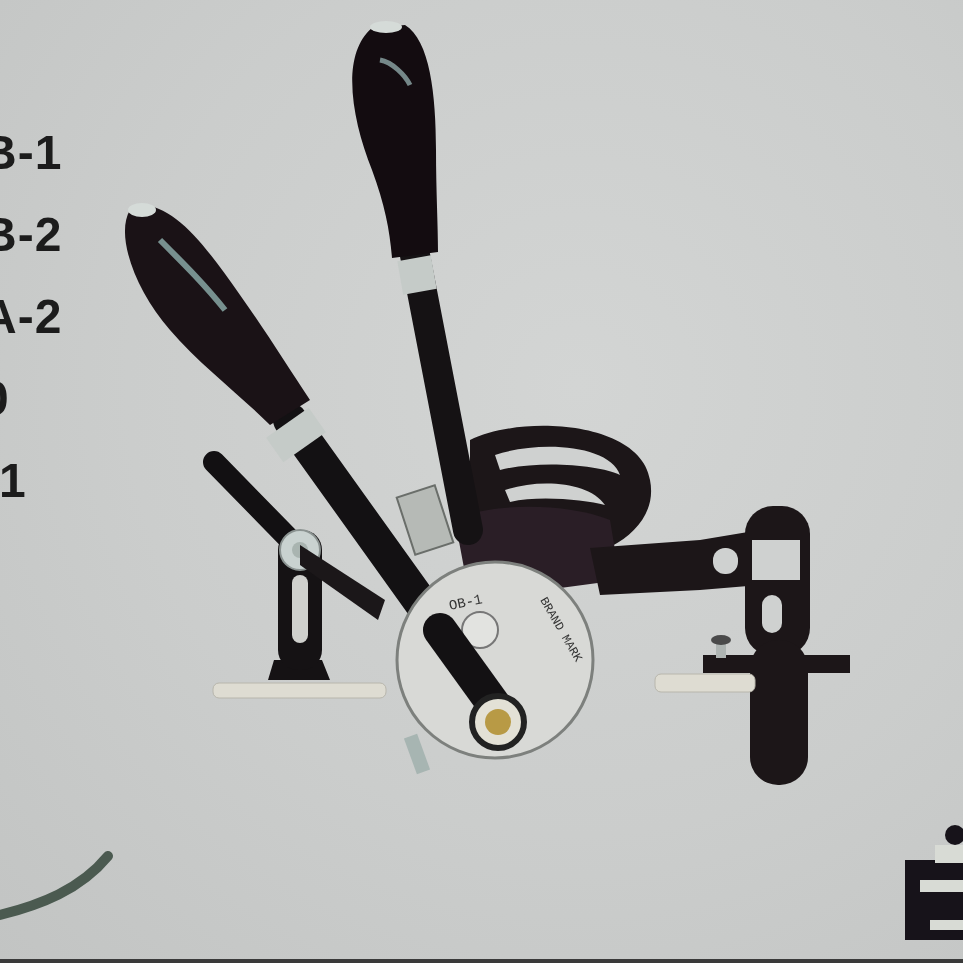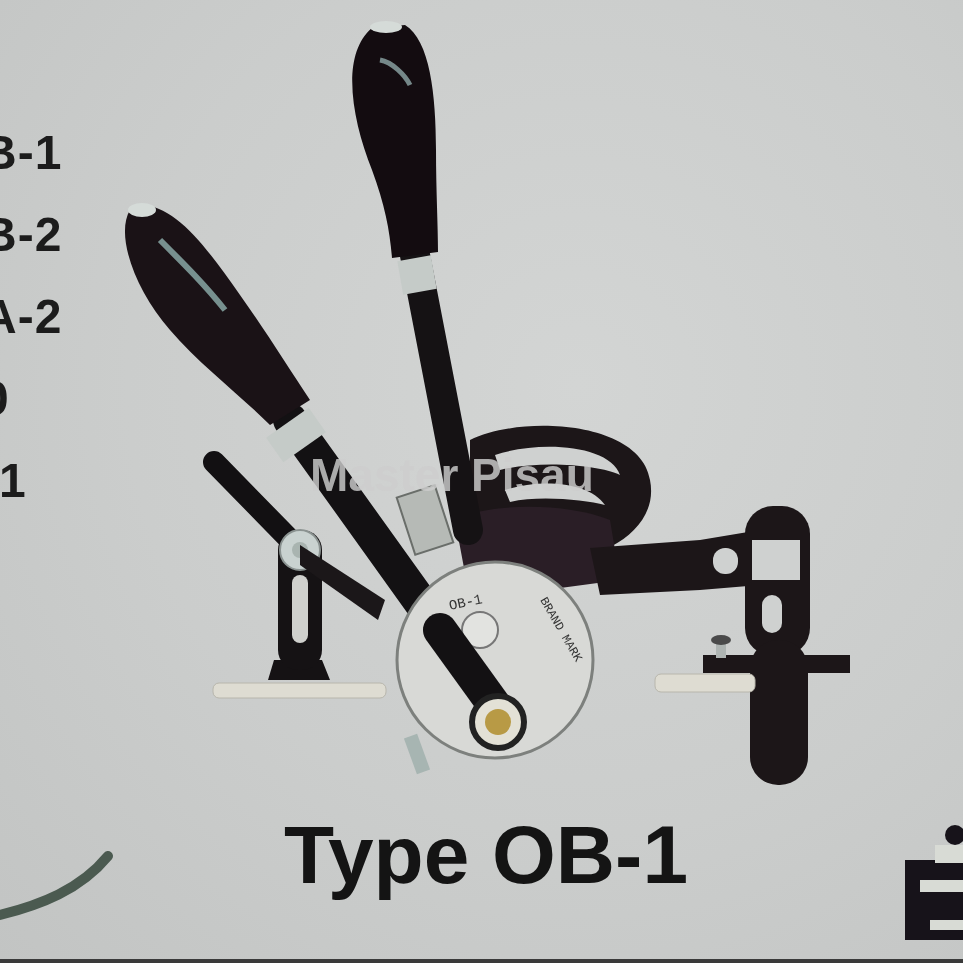--- a/index.html
+++ b/index.html
@@ -154,18 +154,16 @@
     <text x="450" y="610" font-family="Liberation Mono, monospace" font-size="14" fill="#333" transform="rotate(-12 450 610)">OB-1</text>
     <text x="540" y="600" font-family="Liberation Mono, monospace" font-size="12" fill="#333" transform="rotate(60 540 600)">BRAND MARK</text>
 
     <rect x="905" y="860" width="58" height="80" fill="#17131a"></rect>
     <rect x="935" y="845" width="28" height="18" fill="#d8dbd5"></rect>
     <rect x="920" y="880" width="43" height="12" fill="#d8dbd5"></rect>
     <rect x="930" y="920" width="33" height="10" fill="#d8dbd5"></rect>
     <circle cx="955" cy="835" r="10" fill="#17131a"></circle>
   </svg>
 
-  <div class="watermark">Master Pisau</div>
 
-  <div class="caption">Type OB-1</div>
 
   <div class="bottom-edge"></div>
 </div>
 
 </body></html>

